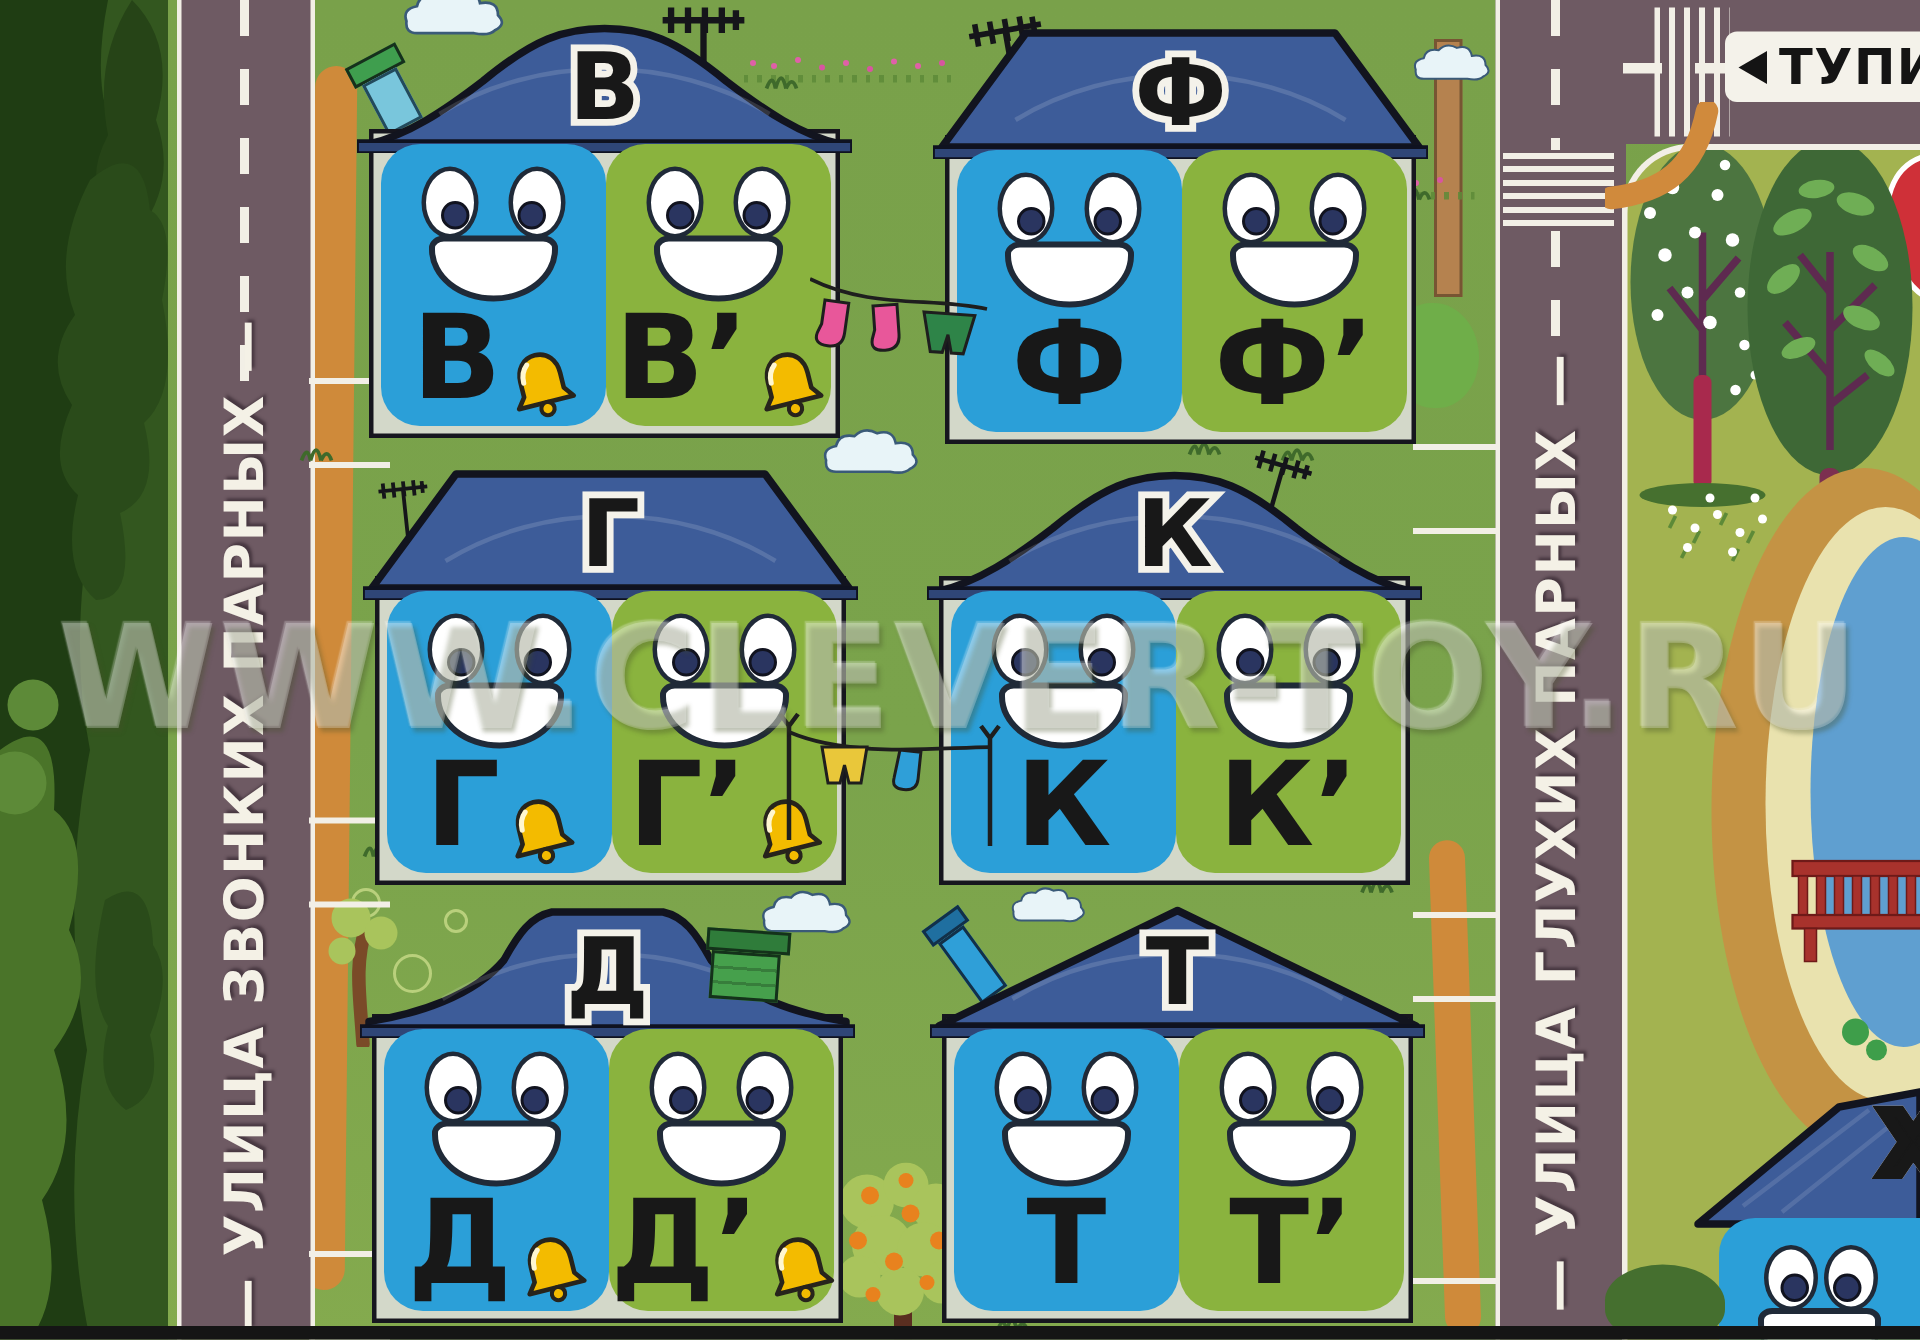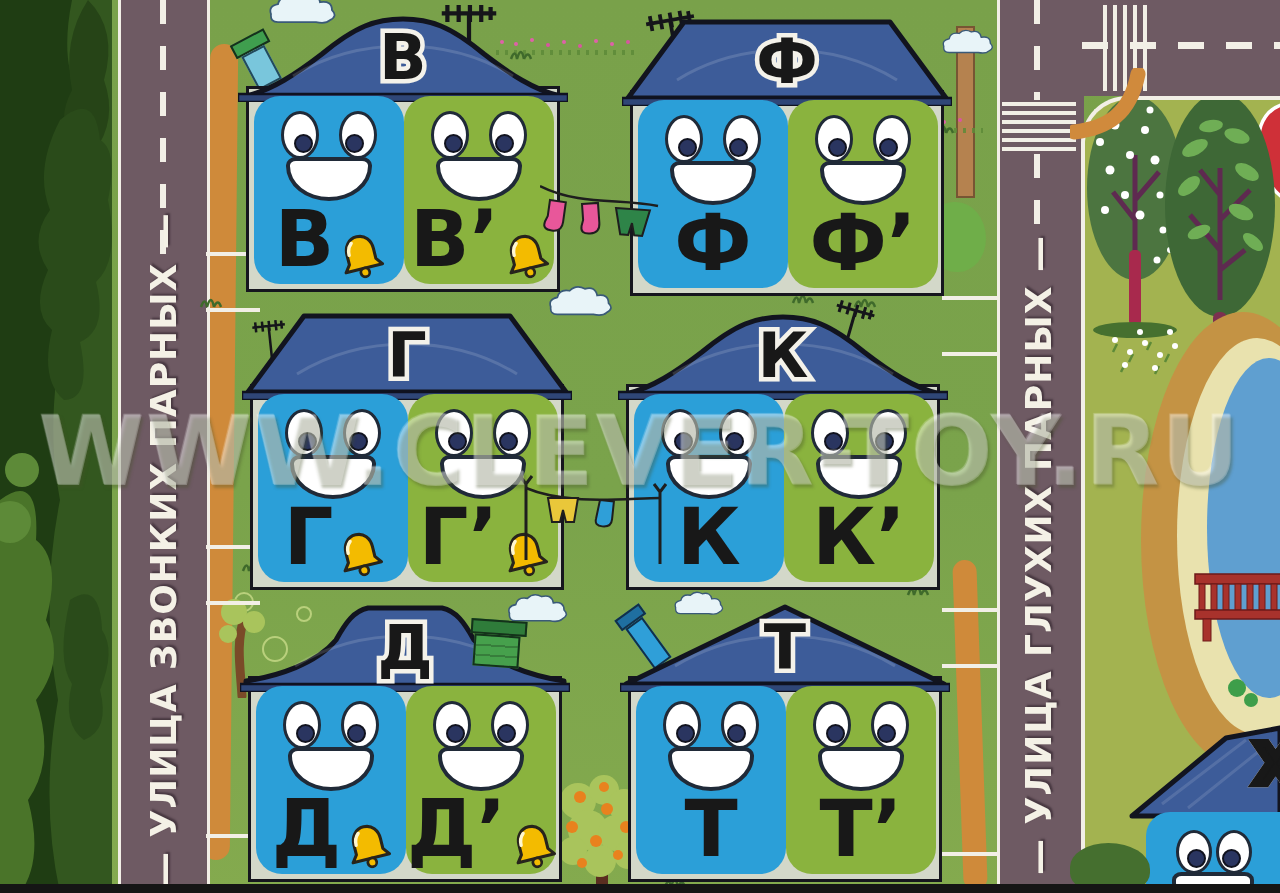--- a/index.html
+++ b/index.html
@@ -141,20 +141,24 @@
   <div class="stub r" style="top:608px;"></div>
   <div class="stub r" style="top:852px;height:41px;border-bottom:none;"></div>
 
   <div class="road-h"></div>
   <div class="dash-h"></div>
   <div class="crosswalk-h"></div>
   <div class="crosswalk-v"></div>
   <svg class="jcurve" viewBox="0 0 92 72">
     <path d="M4 64 C38 60 60 46 68 6" stroke="#d08a3c" stroke-width="15" fill="none" stroke-linecap="round"></path>
   </svg>
+  <div class="deadend">
+    <span class="tri"></span>
+    <span class="txt">ТУПИ</span>
+  </div>
 
   <div class="park">
     <svg viewBox="0 0 199 797" preserveAspectRatio="none">
       <path d="M199 4 C176 10 168 36 176 64 C181 82 191 94 199 98 Z" fill="#cf3038" stroke="#fff" stroke-width="3.5"></path>
       <ellipse cx="50" cy="88" rx="48" ry="92" fill="#4c7540"></ellipse>
       <path d="M50 165 V55 M50 120 L28 92 M50 100 L74 72" stroke="#5e2a50" stroke-width="5" fill="none"></path>
       <rect x="44" y="150" width="12" height="76" rx="5" fill="#a8294d"></rect>
       <ellipse cx="50" cy="230" rx="42" ry="8" fill="#46702f"></ellipse>
       <g fill="#ffffff">
         <circle cx="15" cy="42" r="4"></circle>

